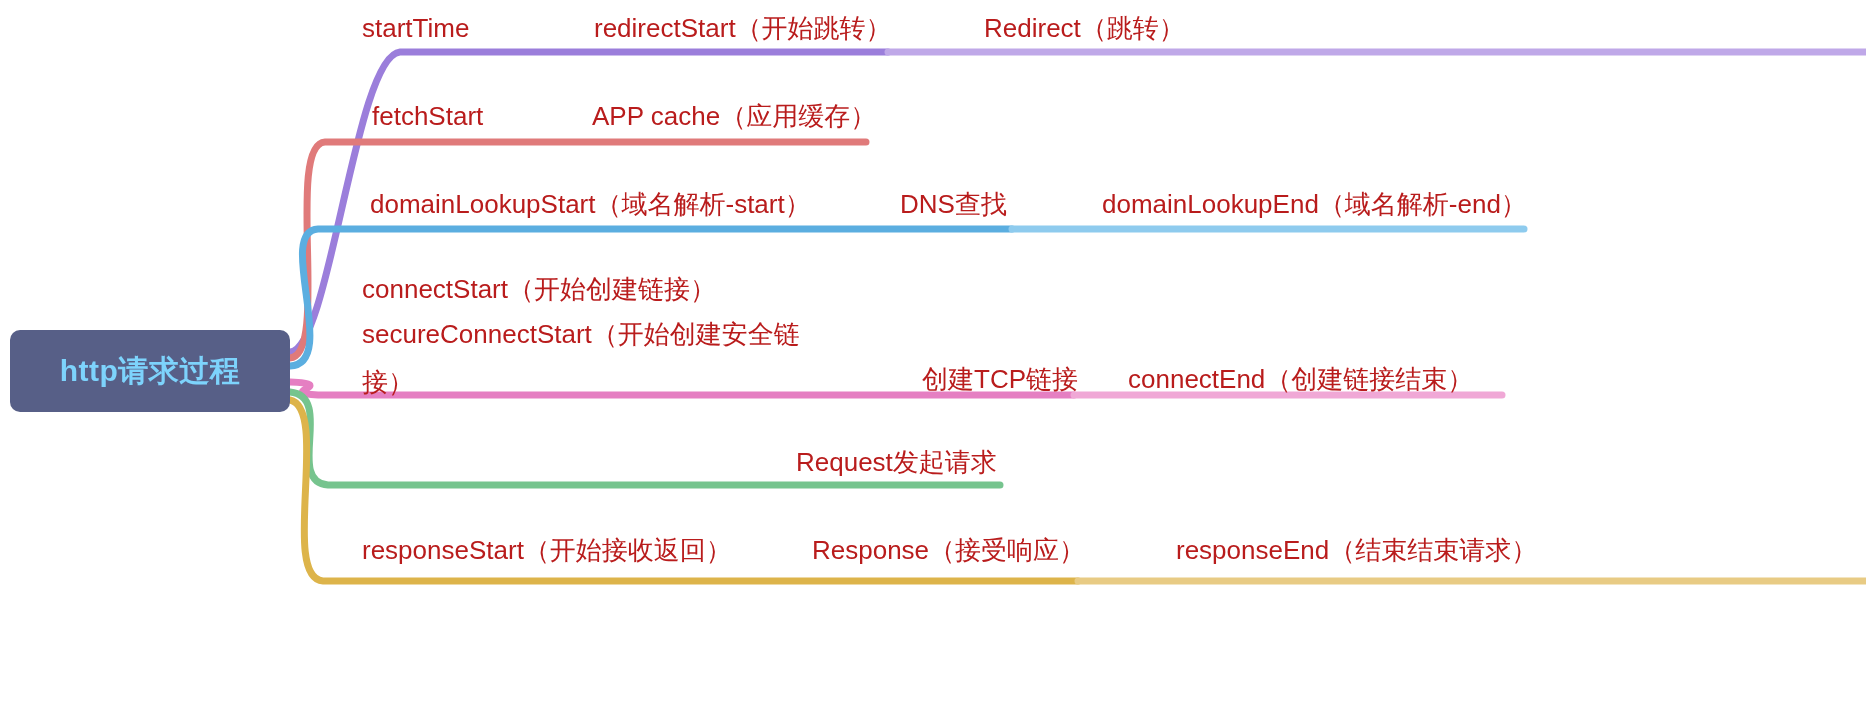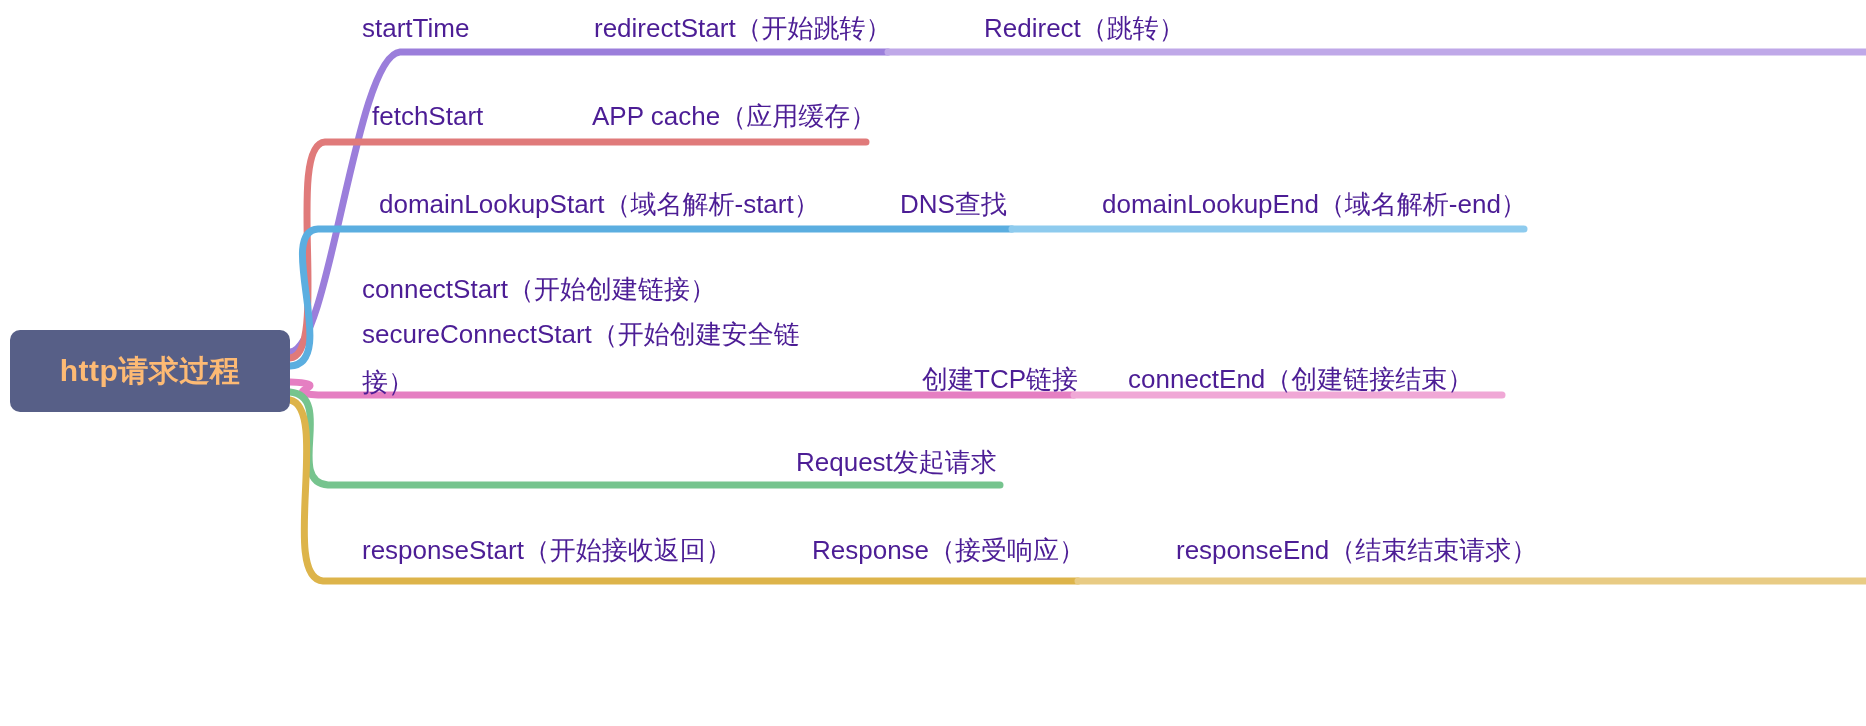--- a/index.html
+++ b/index.html
@@ -43,30 +43,30 @@
     border-radius: 10px;
     box-sizing: border-box;
     display: flex;
     align-items: center;
     justify-content: center;
     z-index: 5;
   }
   .root-label {
     font-size: 30px;
     font-weight: bold;
-    color: #fdba74;
+    color: #7dd3fc;
     letter-spacing: 0.5px;
     white-space: nowrap;
   }
 
   .node-text {
     position: absolute;
     font-size: 26px;
     line-height: 48px;
-    color: #4c1d95;
+    color: #b91c1c;
     white-space: nowrap;
     z-index: 4;
   }
   .node-text.wrap {
     white-space: normal;
     width: 440px;
   }
 
   
   .r1 { top: 4px; }
@@ -105,21 +105,21 @@
     <span class="root-label">http请求过程</span>
   </div>
 
   <div class="node-text r1" style="left:362px;">startTime</div>
   <div class="node-text r1" style="left:594px;">redirectStart（开始跳转）</div>
   <div class="node-text r1" style="left:984px;">Redirect（跳转）</div>
 
   <div class="node-text r2" style="left:372px;">fetchStart</div>
   <div class="node-text r2" style="left:592px;">APP cache（应用缓存）</div>
 
-  <div class="node-text r3" style="left:379px;text-align:right;">domainLookupStart（域名解析-start）</div>
+  <div class="node-text r3" style="left:370px;text-align:right;">domainLookupStart（域名解析-start）</div>
   <div class="node-text r3" style="left:900px;">DNS查找</div>
   <div class="node-text r4a" style="left:362px;">connectStart（开始创建链接）</div>
 
   <div class="node-text r3" style="left:1102px;">domainLookupEnd（域名解析-end）</div>
   <div class="node-text r4a wrap" style="left:362px; top:310px;">secureConnectStart（开始创建安全链接）</div>
   <div class="node-text r4b" style="left:922px; top:355px;">创建TCP链接</div>
   <div class="node-text r4b" style="left:1128px; top:355px;">connectEnd（创建链接结束）</div>
 
   <div class="node-text r5" style="left:796px;">Request发起请求</div>
 

